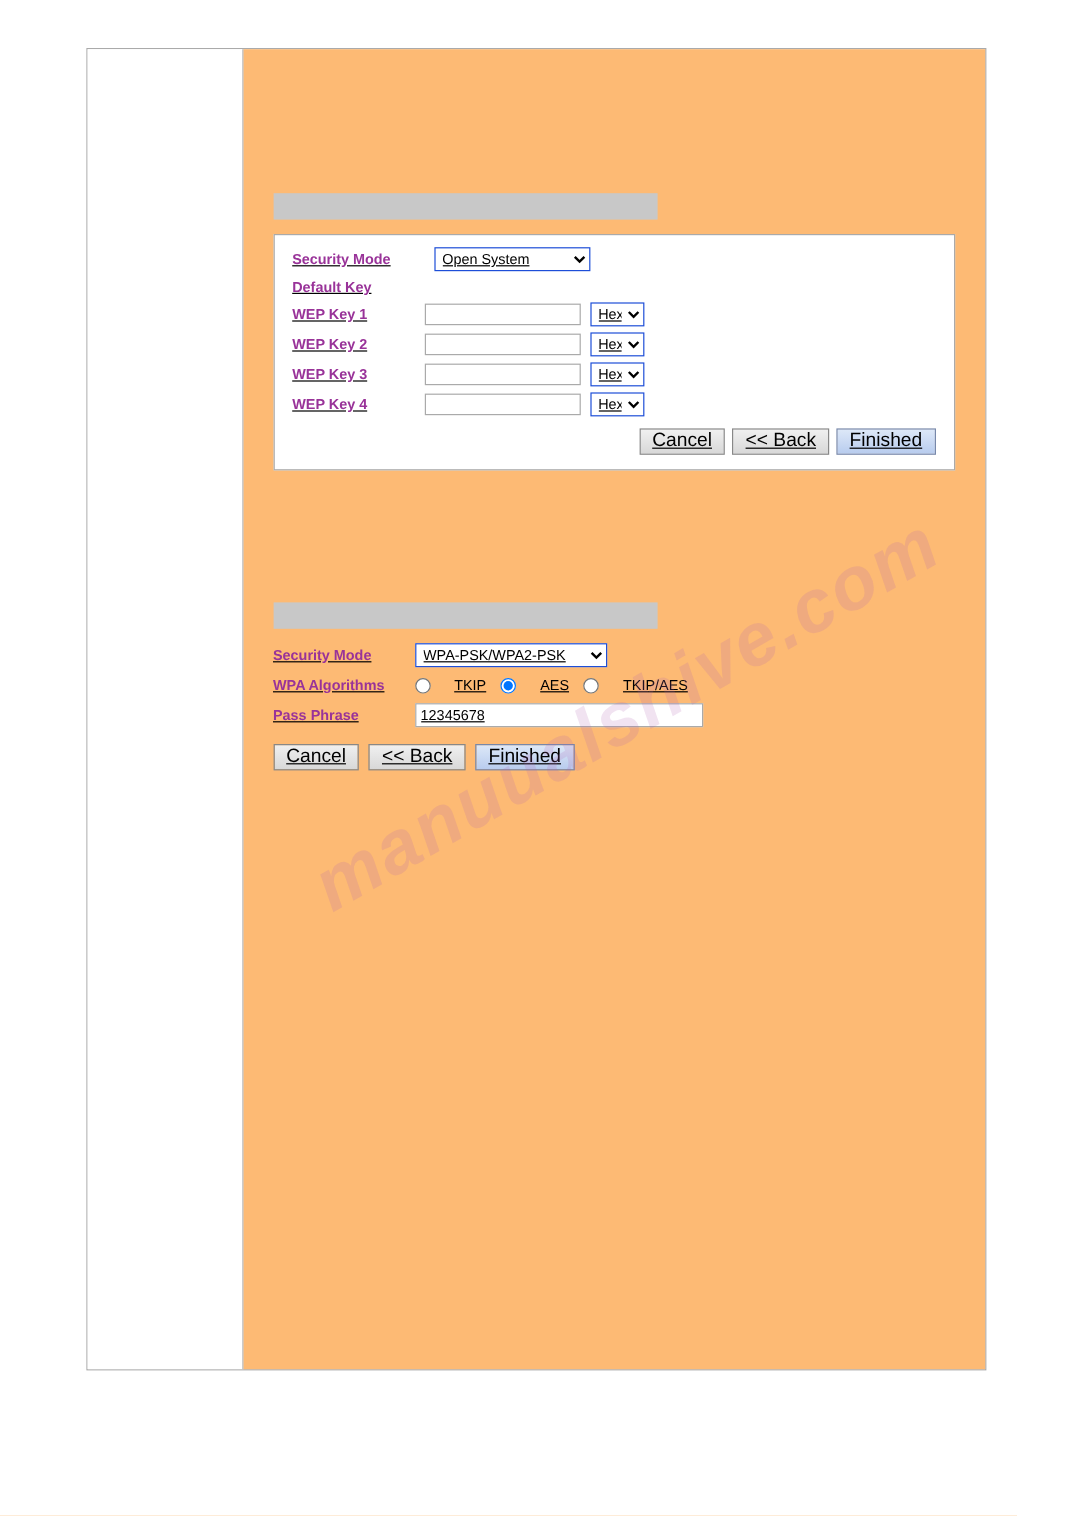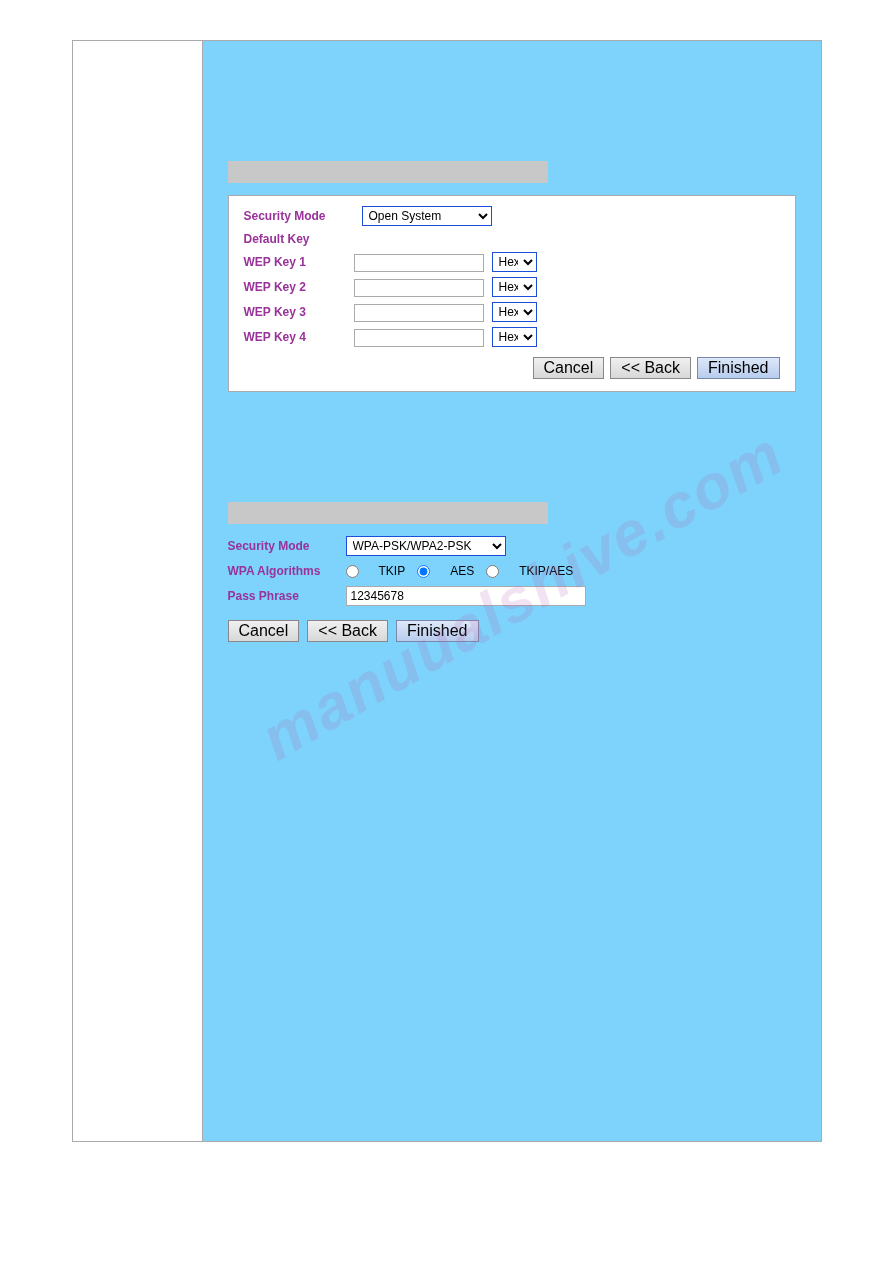--- a/index.html
+++ b/index.html
@@ -28,24 +28,25 @@
     }
     .left-sidebar {
       width: 130px;
       border-right: 1px solid #aaaaaa;
       background: #ffffff;
       min-height: 1100px;
     }
     .main-content {
       flex: 1;
       padding: 20px 25px;
-      background: #7dd3fc;
+      background: #fdba74;
       display: flex;
       flex-direction: column;
       gap: 0px;
+      text-decoration: underline;
     }
 
     
     .section-block {
       margin-bottom: 30px;
     }
     .section-header-bar {
       background: #c8c8c8;
       height: 22px;
       width: 320px;
@@ -105,21 +106,21 @@
     }
     .wep-key-label {
       color: #993399;
       font-weight: bold;
       font-size: 12px;
       width: 110px;
       flex-shrink: 0;
     }
     .wep-key-inputs {
       display: flex;
-      align-items: flex-end;
+      align-items: center;
       gap: 8px;
     }
     .btn-row {
       display: flex;
       justify-content: flex-end;
       gap: 6px;
       margin-top: 10px;
     }
     button.action-btn {
       height: 22px;

